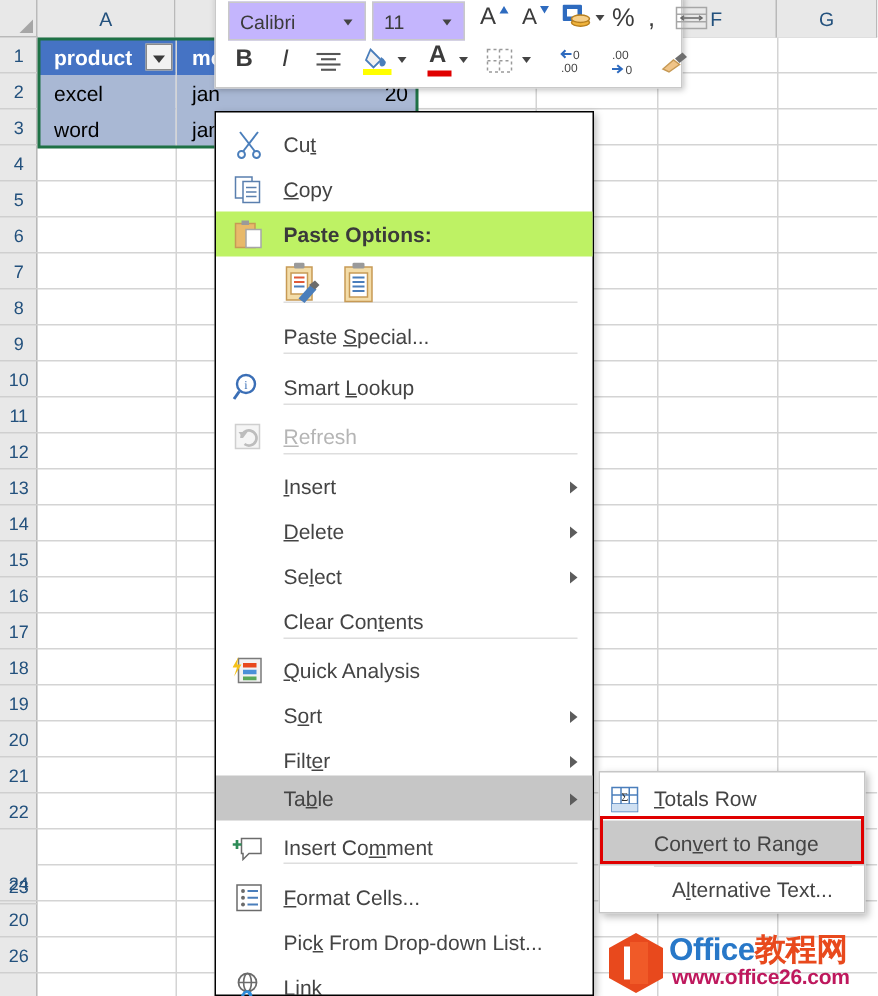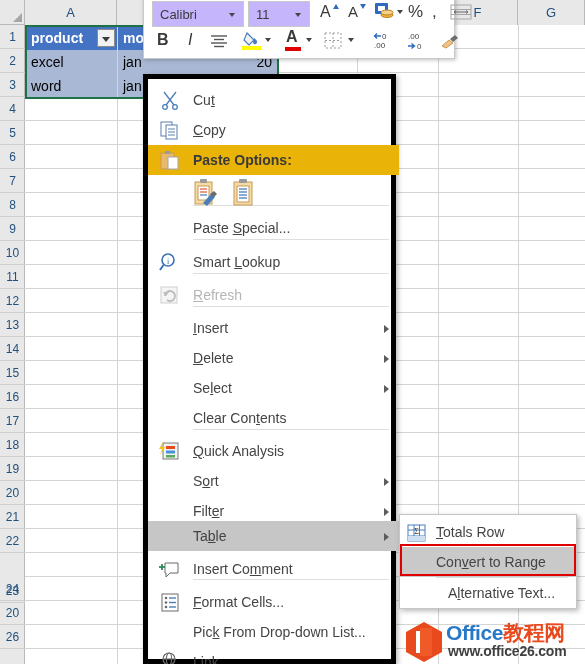--- a/index.html
+++ b/index.html
@@ -39,21 +39,21 @@
     text-align:center; font-size:12px; color:#23517d;
     border-bottom:1px solid #cfcfcf;
   }
   .cellarea{ position:absolute; left:25px; top:25px; width:560px; height:639px; overflow:hidden; }
   .hline{ position:absolute; left:0; width:560px; height:1px; background:#d4d4d4; }
   .vline{ position:absolute; top:0; width:1px; height:639px; background:#d4d4d4; }
 
   
   .tcell{
     position:absolute; height:24px; line-height:24px; font-size:14px;
-    padding-left:5px; color:#000; white-space:nowrap; overflow:hidden;
+    padding-left:10px; color:#000; white-space:nowrap; overflow:hidden;
   }
   .thead-cell{ background:#4573c4; color:#ffffff; font-weight:bold; }
   .tbody-cell{ background:#a9b8d4; }
   .tbody-cell.num{ text-align:right; padding-right:6px; padding-left:0; }
   .tbl-outline{
     position:absolute; border:2px solid #1e7145; pointer-events:none;
   }
   .filter-btn{
     position:absolute; width:18px; height:18px; background:#f2f2f2;
     border:1px solid #8a8a8a;
@@ -73,33 +73,33 @@
   .mb-box{
     position:absolute; background:#c4b5fd; border:1px solid #c9c9c9; height:26px;
   }
   .mb-caret{ position:absolute; width:0; height:0;
     border-left:3px solid transparent; border-right:3px solid transparent; border-top:4px solid #444; }
   .mb-lbl{ position:absolute; font-size:13px; color:#3b3b3b; white-space:nowrap; }
 
   
   .ctxmenu{
     position:absolute; left:143px; top:74px; width:253px; height:590px;
-    background:#ffffff; border:5px solid #000000;
+    background:#ffffff; border:1px solid #000000;
     box-shadow:2px 2px 5px rgba(0,0,0,.28);
   }
   .mi{
     position:absolute; left:0; width:251px; height:30px;
     font-size:14px; color:#444444;
   }
   .mi .lbl{
     position:absolute; left:45px; top:0; height:30px; line-height:30px; white-space:nowrap;
   }
   .mi .lbl u { text-decoration: underline; }
   .mi.header .lbl{ font-weight:bold; color:#3a3a3a; }
-  .mi.header{ background:#eab308; }
+  .mi.header{ background:#bef264; }
   .mi.disabled .lbl{ color:#b5b5b5; }
   .mi.hl{ background:#c6c6c6; }
   .mi .ico{ position:absolute; left:11px; top:5px; width:22px; height:20px; }
   .mi .arrow{
     position:absolute; right:10px; top:12px; width:0; height:0;
     border-top:4px solid transparent; border-bottom:4px solid transparent; border-left:5px solid #5c5c5c;
   }
   .sep{ position:absolute; left:45px; width:196px; height:1px; background:#dedede; }
 
   
@@ -119,21 +119,21 @@
     position:absolute; left:400px; top:544px; width:176px; height:32px;
     border:2px solid #e00000; pointer-events:none;
   }
   .ssep{ position:absolute; left:36px; width:132px; height:1px; background:#dedede; }
 
   
   .wm{ position:absolute; left:404px; top:619px; width:178px; height:45px; }
   .wm-hex{ position:absolute; left:0; top:2px; width:40px; height:42px; }
   .wm-t1{ position:absolute; left:42px; top:0px; font-size:21px; font-weight:bold; color:#2878c8; letter-spacing:-.4px; }
   .wm-t1 .cn{ color:#e8491d; }
-  .wm-t2{ position:absolute; left:44px; top:24px; font-size:14px; font-weight:bold; color:#404040; letter-spacing:-.2px; }
+  .wm-t2{ position:absolute; left:44px; top:24px; font-size:14px; font-weight:bold; color:#be185d; letter-spacing:-.2px; }
 </style>
 </head>
 <body>
 
 <div id="root">
 
   <div class="cellarea" id="cellarea">
       <div class="hline" style="top: 23px;"></div>
       <div class="hline" style="top: 47px;"></div>
       <div class="hline" style="top: 71px;"></div>

